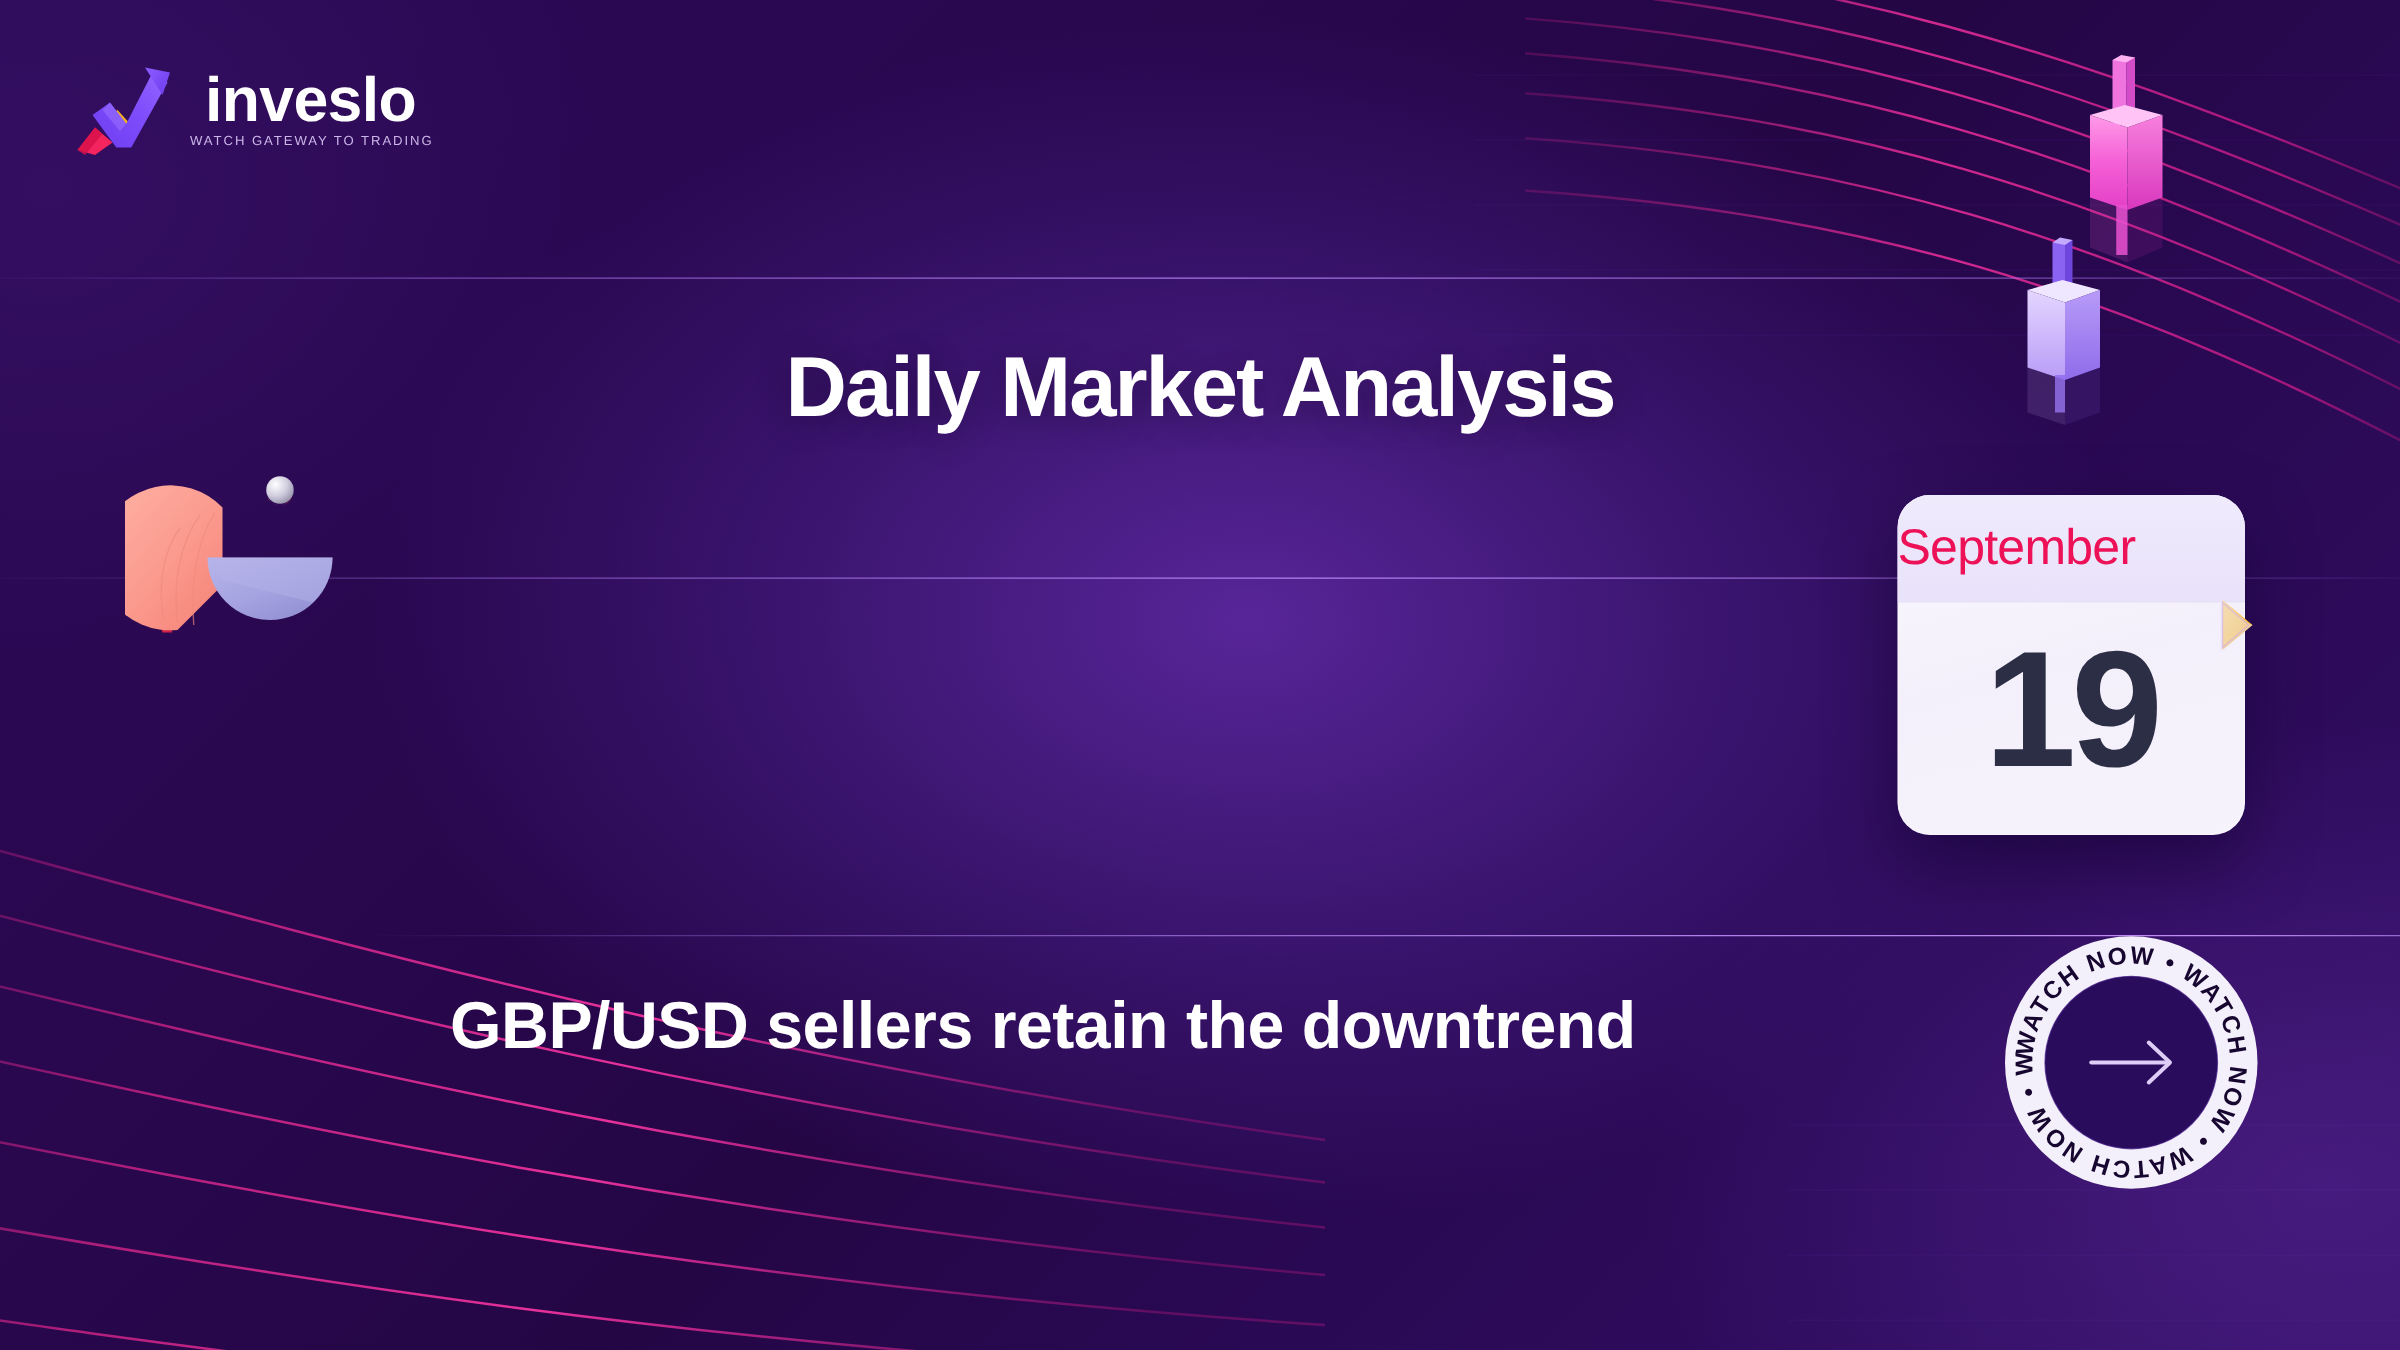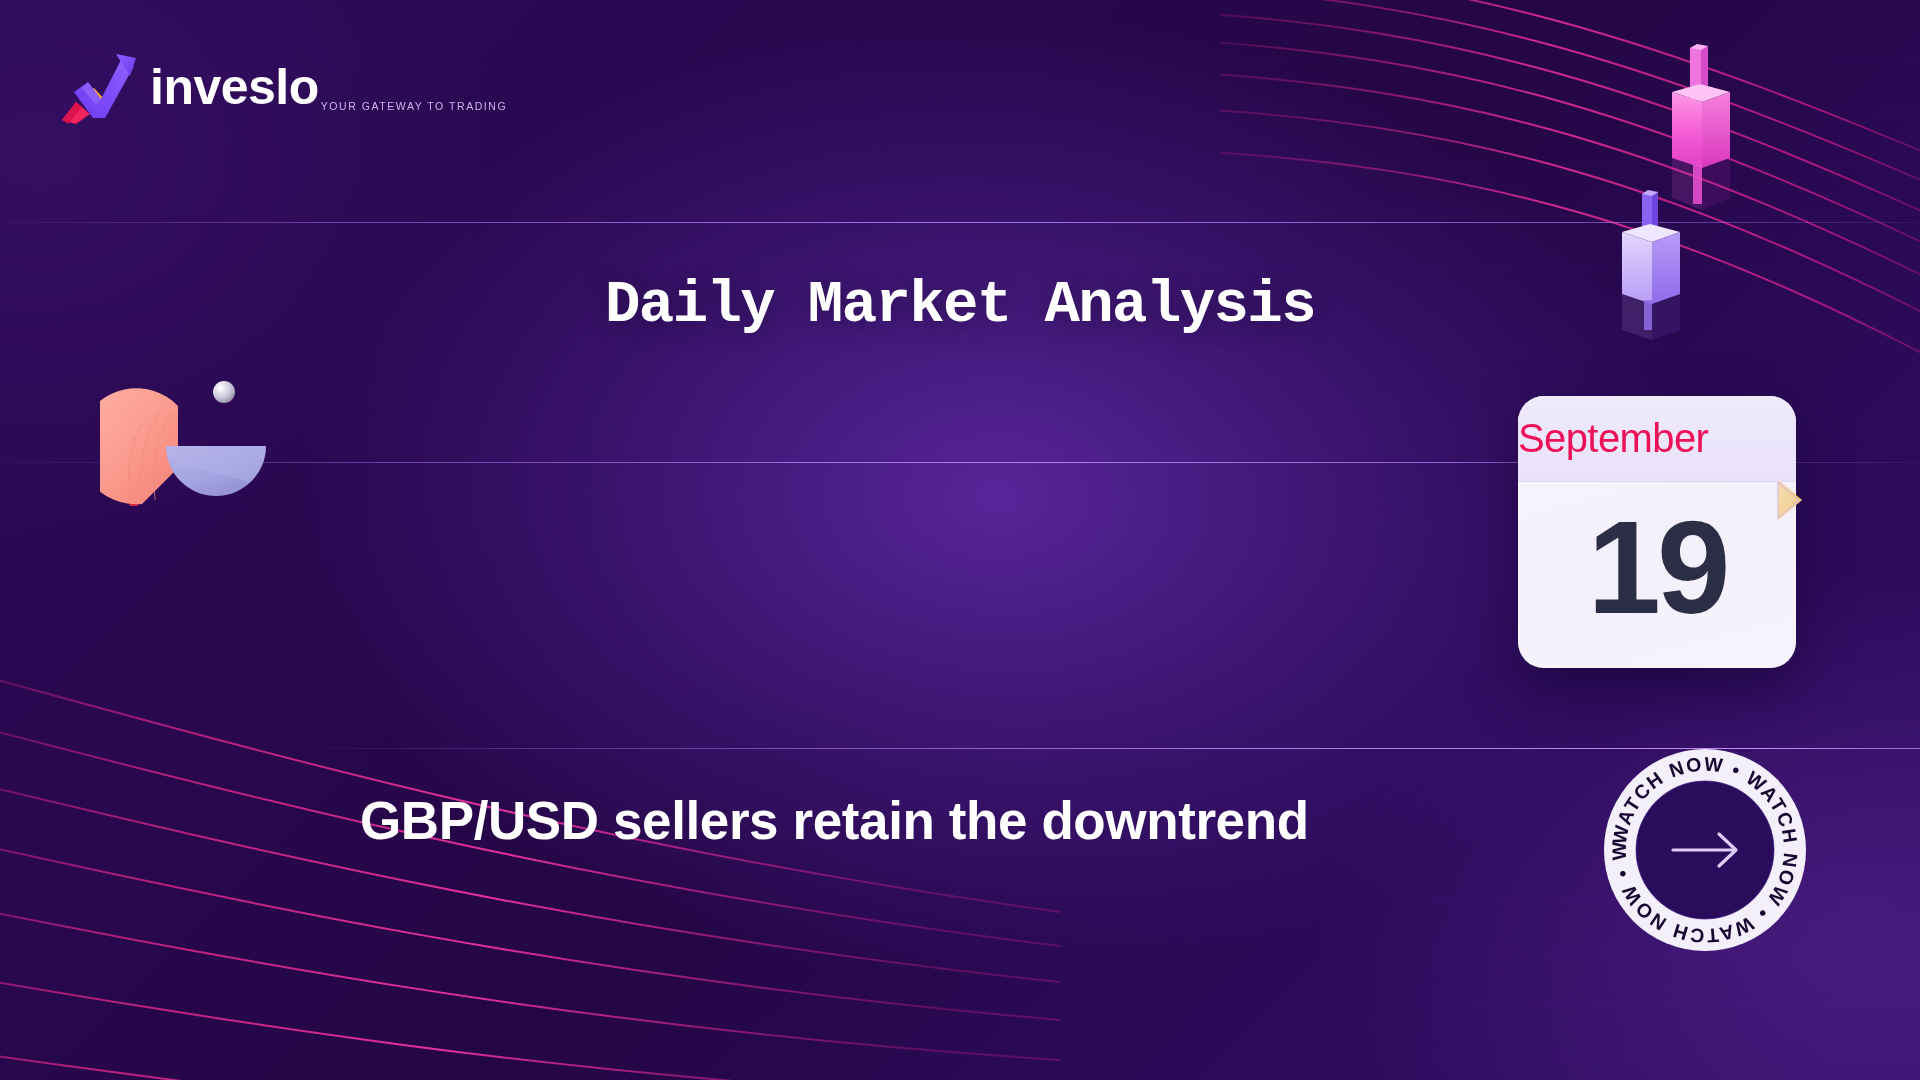--- a/index.html
+++ b/index.html
@@ -24,35 +24,35 @@
 
   
   .rule { position:absolute; left:0; width:100%; height:1px; pointer-events:none; }
   #rule-1 { top:222px; background:linear-gradient(90deg, rgba(150,95,225,.05) 0%, rgba(170,115,240,.55) 18%, rgba(185,135,250,.85) 50%, rgba(175,120,245,.6) 84%, rgba(150,95,225,.08) 100%); }
   #rule-2 { top:462px; background:linear-gradient(90deg, rgba(150,95,225,.04) 0%, rgba(170,115,240,.5) 20%, rgba(190,140,252,.9) 54%, rgba(175,120,245,.6) 86%, rgba(150,95,225,.08) 100%); }
   #rule-3 { top:748px; left:300px; width:1620px; background:linear-gradient(90deg, rgba(150,95,225,.02) 0%, rgba(165,110,235,.35) 14%, rgba(190,140,252,.85) 58%, rgba(200,150,255,.95) 90%, rgba(190,140,252,.7) 100%); }
 
   
   #logo { position:absolute; left:60px; top:52px; display:flex; align-items:center; gap:12px; }
   #logo-mark { width:78px; height:72px; flex:0 0 auto; }
-  #logo-text { display:flex; flex-direction:row; align-items:flex-end; }
+  #logo-text { display:flex; flex-direction:column; align-items:center; }
   #logo-wordmark {
     font-size:50px; font-weight:700; color:#ffffff; letter-spacing:-0.5px;
     line-height:.95; font-family:"Liberation Sans", sans-serif;
   }
   #logo-tagline {
     font-size:10.5px; color:#cbb6e8; letter-spacing:1.55px; font-weight:400;
     margin-top:3px; margin-left:2px; white-space:nowrap;
   }
 
   
   #title {
     position:absolute; left:0; right:0; top:276px; text-align:center;
-    font-size:59px; font-weight:700; color:#ffffff; letter-spacing:-1.6px;
-    line-height:1; font-family:Liberation Mono, monospace;
+    font-size:68px; font-weight:700; color:#ffffff; letter-spacing:-1.6px;
+    line-height:1; font-family:Liberation Sans, sans-serif;
     text-shadow:0 3px 26px rgba(0,0,0,.3);
   }
   #byline {
     position:absolute; left:0; right:0; top:510px; text-align:center;
     font-size:45px; font-weight:300; color:#f4eefb; letter-spacing:.2px;
   }
   #headline {
     position:absolute; left:360px; width:1060px; top:790px; 
     font-size:53px; font-weight:700; color:#ffffff; line-height:1.18;
     letter-spacing:-0.4px;
@@ -178,21 +178,21 @@
       <path d="M 22 44 L 34 36 L 44 47 L 32 56 Z" fill="#f7b020"></path>
 
       <path d="M 14 40 L 28 30 L 41 47 L 62 6 L 74 14 L 45 66 L 33 66 Z" fill="url(#lgViolet)"></path>
 
       <path d="M 56 2 L 76 6 L 70 24 Z" fill="url(#lgViolet2)"></path>
 
       <path d="M 28 30 L 41 47 L 36 53 L 22 36 Z" fill="#9a72ff" opacity="0.55"></path>
     </svg>
     <div id="logo-text">
       <div id="logo-wordmark">inveslo</div>
-      <div id="logo-tagline">YOUR GATEWAY TO TRADING</div>
+      <div id="logo-tagline">WATCH GATEWAY TO TRADING</div>
     </div>
   </div>
 
   <svg id="pie-illustration" viewBox="0 0 210 160" aria-hidden="true">
     <defs>
       <linearGradient id="pgSalmon" x1="0" y1="0" x2="1" y2="1">
         <stop offset="0%" stop-color="#ffb3a6"></stop>
         <stop offset="55%" stop-color="#fb9a8e"></stop>
         <stop offset="100%" stop-color="#f58176"></stop>
       </linearGradient>

